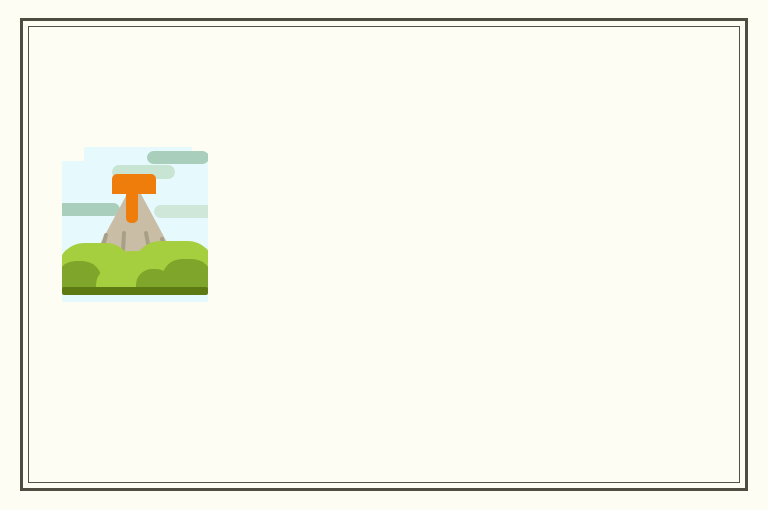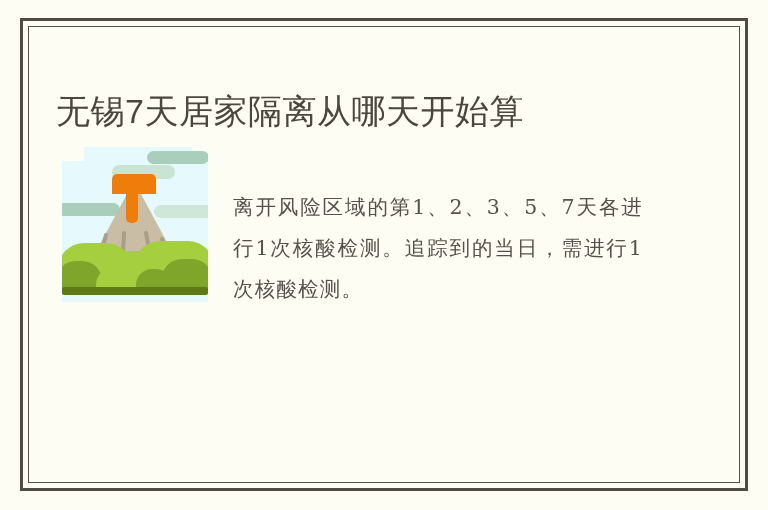--- a/index.html
+++ b/index.html
@@ -187,21 +187,20 @@
 </head>
 <body>
 
 <div class="page">
 
   <div class="frame-outer"></div>
   <div class="frame-inner"></div>
 
   <div class="content">
 
-    <h1 class="page-title">无锡7天居家隔离从哪天开始算</h1>
 
     <div class="illustration">
       <div class="sky"></div>
       <div class="sky-notch-l"></div>
       <div class="sky-notch-r"></div>
 
       <div class="cloud cloud-a"></div>
       <div class="cloud cloud-b"></div>
       <div class="cloud cloud-c"></div>
       <div class="cloud cloud-d"></div>
@@ -224,16 +223,15 @@
       <div class="bush bush-back-r"></div>
       <div class="bush bush-back-c"></div>
       <div class="bush bush-front-l"></div>
       <div class="bush bush-front-c"></div>
       <div class="bush bush-front-r2"></div>
       <div class="bush bush-front-r"></div>
 
       <div class="ground"></div>
     </div>
 
-    <p class="body-text">离开风险区域的第1、2、3、5、7天各进行1次核酸检测。追踪到的当日，需进行1次核酸检测。</p>
 
   </div>
 </div>
 
 </body></html>

